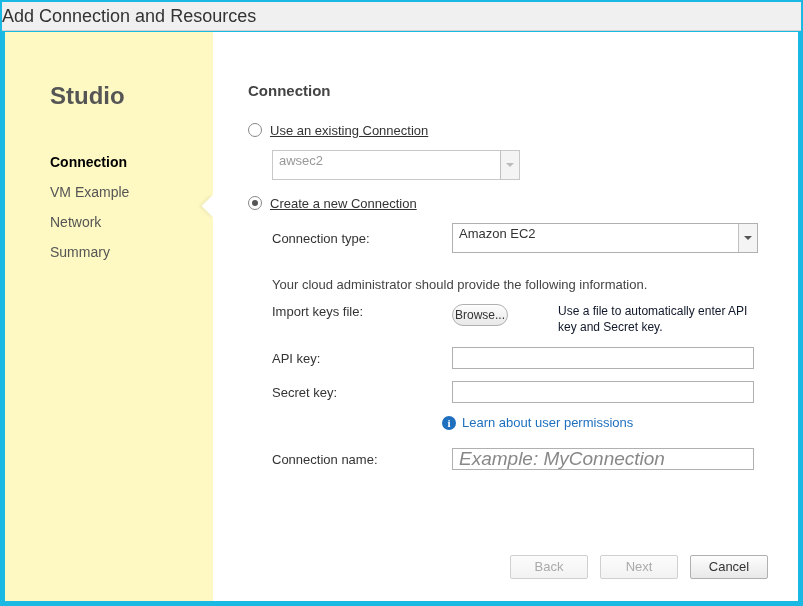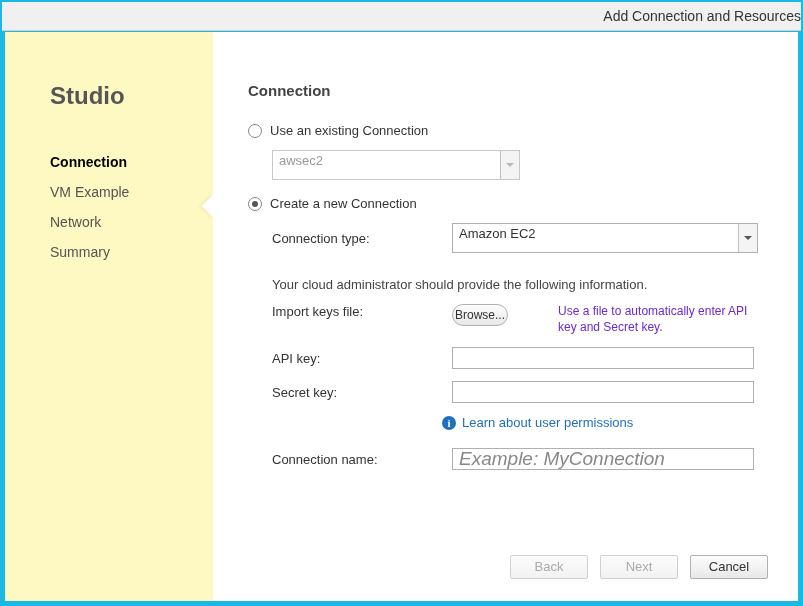--- a/index.html
+++ b/index.html
@@ -18,22 +18,22 @@
     height: 606px;
     background: #1ab9e4;
     border: 2px solid #1ab9e4;
     box-sizing: border-box;
     position: relative;
   }
   .titlebar {
     height: 28px;
     line-height: 28px;
     background: #f0f0f0;
-    text-align: right;
-    font-size: 14px;
+    text-align: left;
+    font-size: 18px;
     color: #333;
     border-bottom: 1px solid #d0d0d0;
   }
   .body {
     position: absolute;
     top: 30px;
     left: 3px;
     right: 3px;
     bottom: 3px;
     background: #fff;
@@ -79,22 +79,23 @@
     box-sizing: border-box;
   }
   .heading {
     font-size: 15px;
     font-weight: 600;
     color: #444;
     margin-bottom: 24px;
   }
   .radio-row {
     display: flex;
-    align-items: center;
+    align-items: flex-start;
     margin-bottom: 12px;
+    text-decoration: underline;
   }
   .radio {
     width: 14px;
     height: 14px;
     border: 1px solid #888;
     border-radius: 50%;
     margin-right: 8px;
     position: relative;
     background: #fff;
     box-sizing: border-box;
@@ -183,21 +184,21 @@
     background: linear-gradient(#fdfdfd, #e8e8e8);
     font-size: 12px;
     text-align: center;
     line-height: 20px;
     box-sizing: border-box;
     cursor: pointer;
     border-radius: 11px;
   }
   .hint {
     font-size: 12px;
-    color: #6d28d9;
+    color: #0f172a;
     margin-left: 16px;
     line-height: 1.3;
     max-width: 210px;
   }
   .text-input {
     width: 302px;
     height: 22px;
     border: 1px solid #b0b0b0;
     padding: 2px 6px;
     font-size: 19px;

